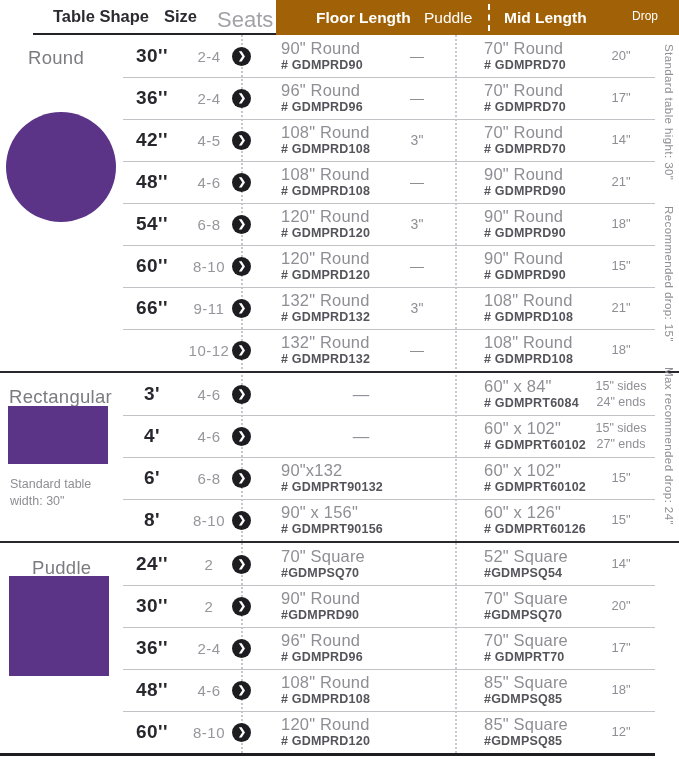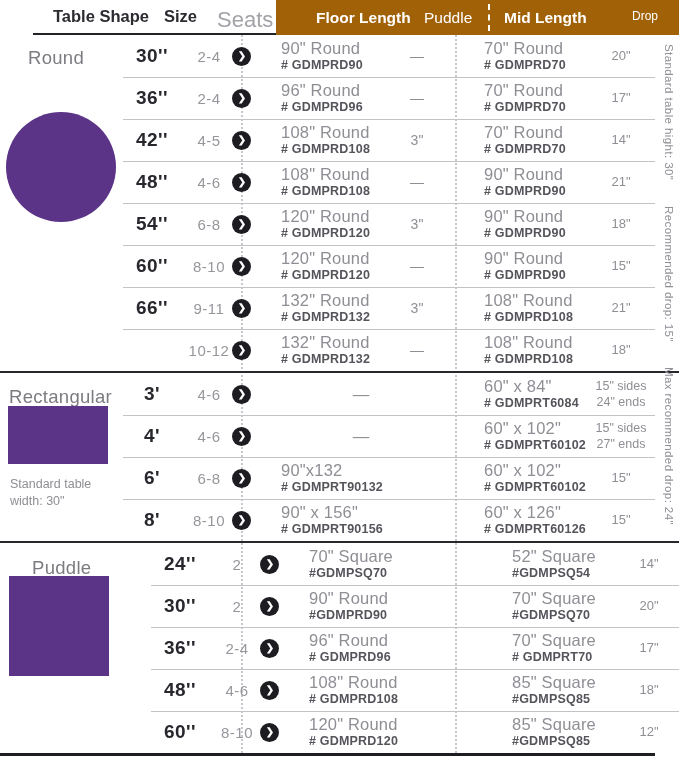--- a/index.html
+++ b/index.html
@@ -23,21 +23,21 @@
   .vdot{position:absolute;top:35px;height:718px;width:0;border-left:2px dotted #c8c8cc;}
   .vdot.one{left:241px;}
   .vdot.two{left:455px;}
 
   
   #sections{position:absolute;top:35px;left:0;width:679px;}
   .section{position:relative;width:679px;}
   .section + .section{border-top:2px solid #28282c;}
   .sec-circle .rows{height:336px;}
   .sec-rect .rows{height:168px;}
-  .sec-square .rows{height:210px;padding-left:28px;}
+  .sec-square .rows{height:210px;}
   .row{position:relative;width:679px;height:42px;}
   .row + .row::before{content:"";position:absolute;left:123px;width:532px;top:0;height:1px;background:#c3c3c7;}
 
   .cell{position:absolute;top:0;height:100%;}
   .cell.size{left:123px;width:58px;display:flex;align-items:center;justify-content:center;
              font-size:19px;font-weight:bold;color:#28272d;letter-spacing:.5px;}
   .cell.seats{left:181px;width:56px;display:flex;align-items:center;justify-content:center;
               font-size:15px;color:#97969c;letter-spacing:.5px;}
   .arrow{position:absolute;left:232px;top:50%;margin-top:-9.5px;width:19px;height:19px;border-radius:50%;
          background:#1d1d21;display:flex;align-items:center;justify-content:center;z-index:2;}

